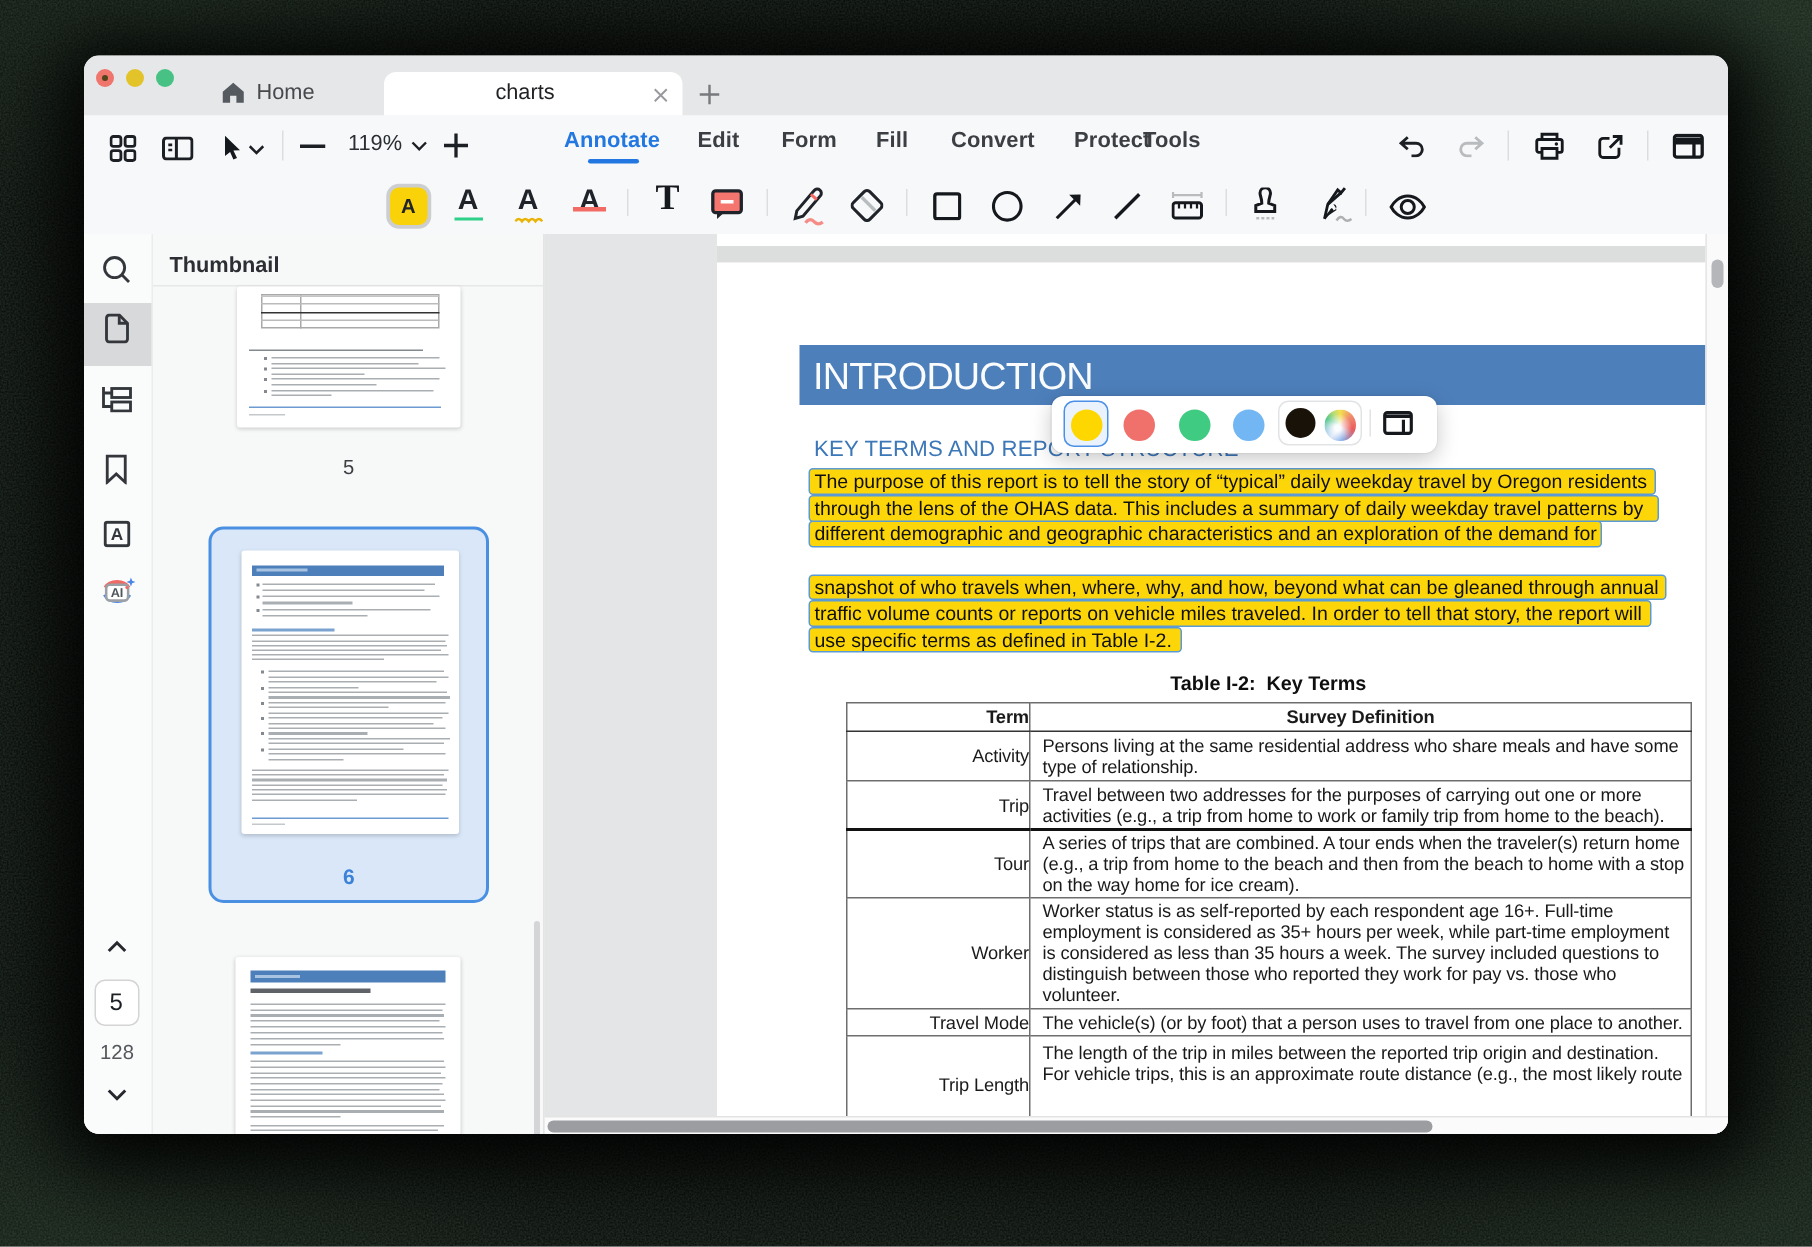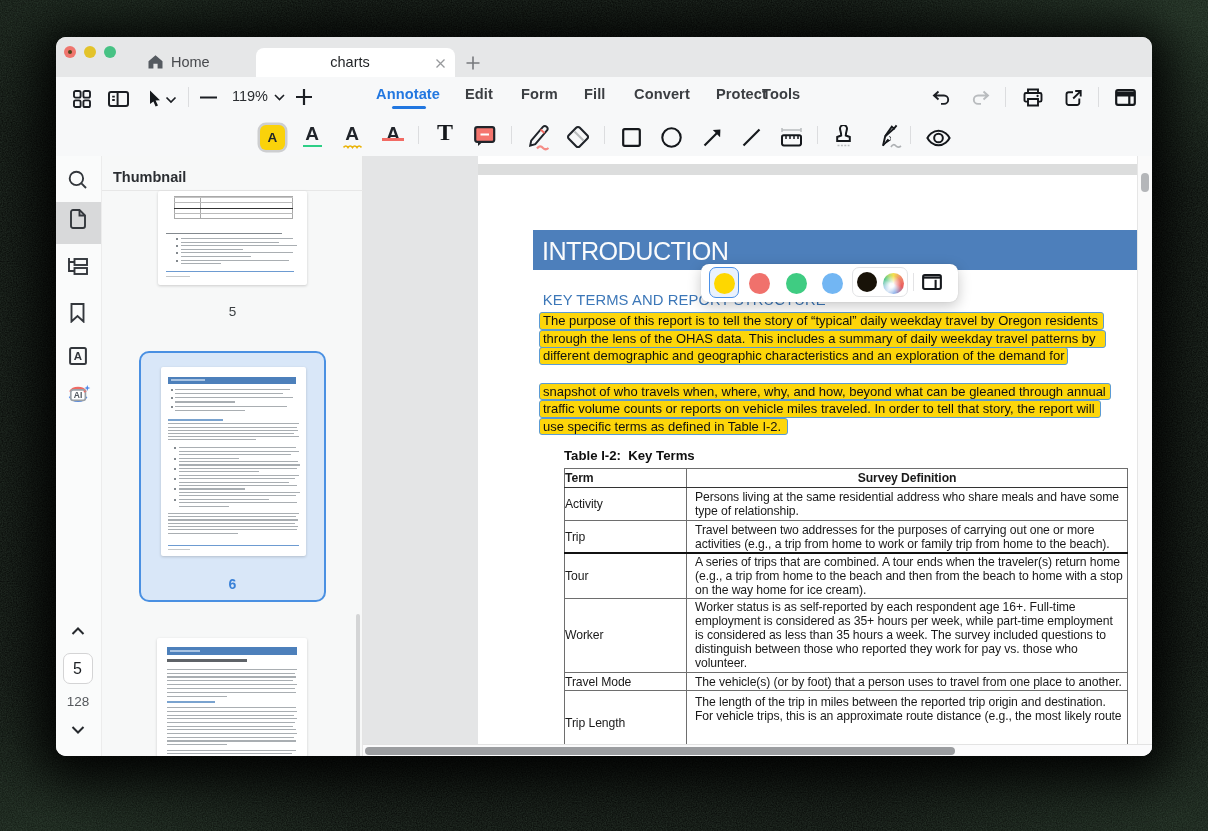--- a/index.html
+++ b/index.html
@@ -30,21 +30,21 @@
 #docarea{position:absolute;left:307px;top:119px;width:789px;height:600px;background:#e4e5e6;overflow:hidden;}
 
 #page{position:absolute;left:115px;top:19px;width:659px;height:581px;background:#ffffff;}
 #page5sliver{position:absolute;left:115px;top:0px;width:659px;height:8px;background:#ffffff;}
 #pagegap{position:absolute;left:115px;top:8px;width:659px;height:11px;background:#dcdddd;}
 
 .thumbpage{position:absolute;background:#fff;box-shadow:0 1px 3px rgba(0,0,0,.18);border-radius:2px;}
 
 #kt{position:absolute;left:86px;top:292.9px;width:564px;border-collapse:collapse;table-layout:fixed;}
 #kt td{border:1px solid #4a4a4a;font-size:12.2px;letter-spacing:-0.09px;color:#1a1a1a;vertical-align:middle;}
-#kt .c1{width:122px;text-align:left;}
+#kt .c1{width:122px;text-align:right;}
 #kt .c2{padding-left:8px;line-height:14px;white-space:nowrap;overflow:hidden;}
 .hl{position:absolute;left:61px;height:17.8px;background:#fdd60a;border:1px solid #5b9bd5;border-radius:3px;font-size:13px;line-height:16.2px;color:#101010;padding-left:3px;white-space:nowrap;overflow:hidden;}
 #kt{border:1.2px solid #2b2b2b;}
 #kt td{border:1px solid #6e6e6e;}
 #kt tr.thick td{border-bottom:2px solid #111;}
 #kt tr:first-child td{border-bottom:1px solid #333;}
 
 #popup{position:absolute;left:645px;top:227px;width:257px;height:38px;background:#fff;border-radius:8px;box-shadow:0 4px 14px rgba(0,0,0,.22),0 0 1px rgba(0,0,0,.2);}
 .sw{position:absolute;border-radius:50%;width:21px;height:21px;top:8.5px;}
 </style>
@@ -368,21 +368,21 @@
     <div id="page">
       <div class="abs" style="left:55px;top:54.7px;width:604px;height:40.5px;background:#4d7fbb;"></div>
       <div class="abs" style="left:64px;top:61.5px;font-size:25.2px;color:#fafbfc;letter-spacing:-0.55px;">INTRODUCTION</div>
       <div class="abs" style="left:64.7px;top:116.5px;font-size:14.8px;color:#3c77b8;letter-spacing:0.1px;">KEY TERMS AND REPORT STRUCTURE</div>
       <div class="hl" style="top:137.2px;width:564.5px;">The purpose of this report is to tell the story of “typical” daily weekday travel by Oregon residents</div>
       <div class="hl" style="top:172.4px;width:529px;">different demographic and geographic characteristics and an exploration of the demand for</div>
       <div class="hl" style="top:154.8px;width:567px;">through the lens of the OHAS data. This includes a summary of daily weekday travel patterns by</div>
       <div class="hl" style="top:207.5px;width:571.6px;">snapshot of who travels when, where, why, and how, beyond what can be gleaned through annual</div>
       <div class="hl" style="top:225.1px;width:561.6px;">traffic volume counts or reports on vehicle miles traveled. In order to tell that story, the report will</div>
       <div class="hl" style="top:242.7px;width:248.8px;">use specific terms as defined in Table I-2.</div>
-      <div class="abs" style="left:86px;top:272.5px;width:563px;font-size:13.2px;font-weight:700;color:#0f0f0f;">Table I-2:&nbsp; Key Terms</div>
+      <div class="abs" style="left:86px;top:272.5px;width:563px;text-align:center;font-size:13.2px;font-weight:700;color:#0f0f0f;">Table I-2:&nbsp; Key Terms</div>
       <table id="kt">
         <tbody>
             <tr style="height:19.5px;">
               <td class="c1" style="font-weight:700;">Term</td>
               <td class="c2" style="font-weight:700;text-align:center;padding-left:0;">Survey Definition</td>
             </tr>
         <tr style="height:33px;">
               <td class="c1">Activity</td>
               <td class="c2">Persons living at the same residential address who share meals and have some<br>type of relationship.</td>
             </tr>

